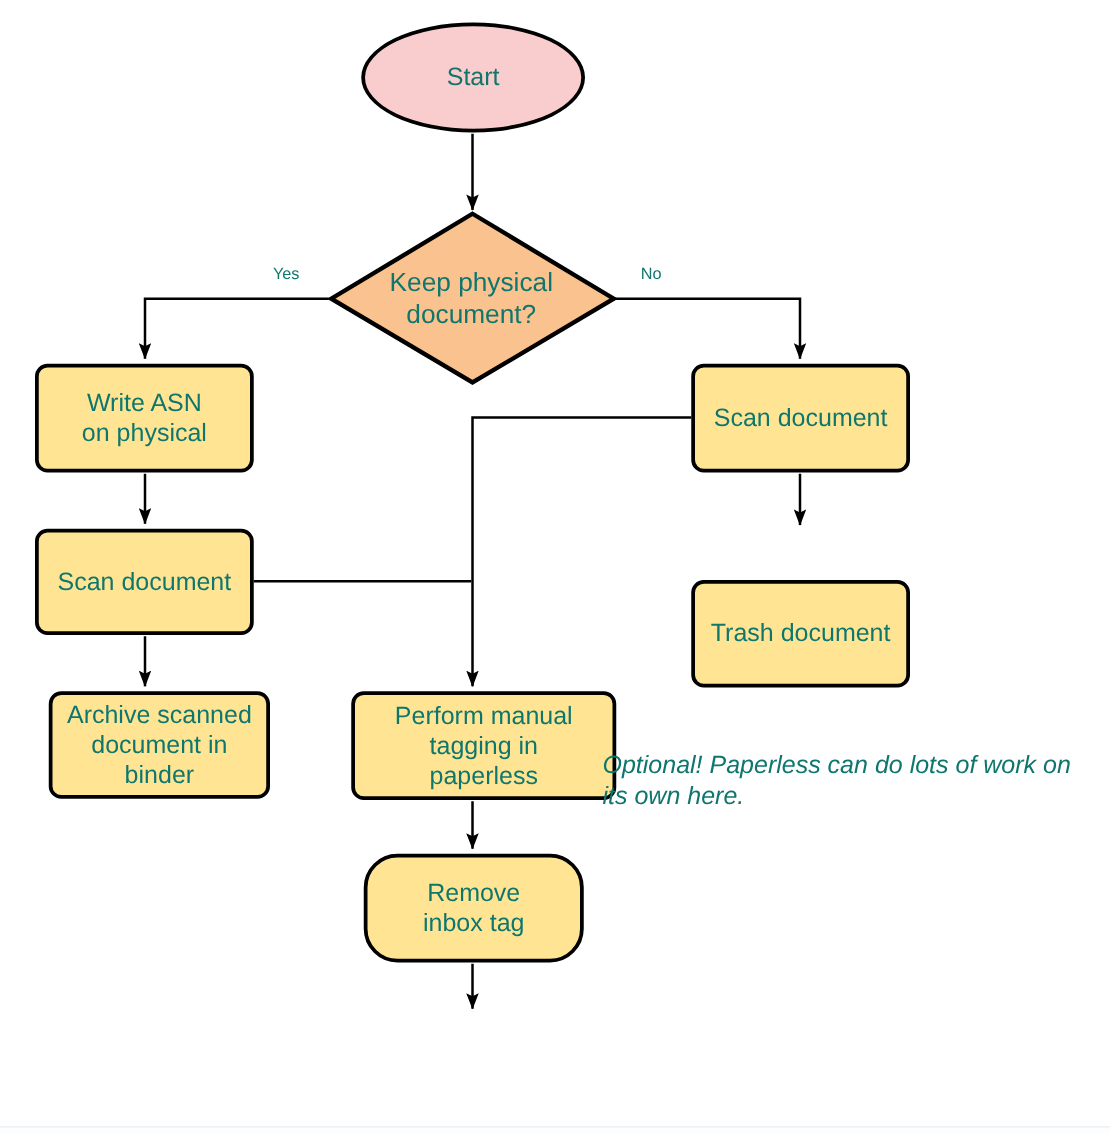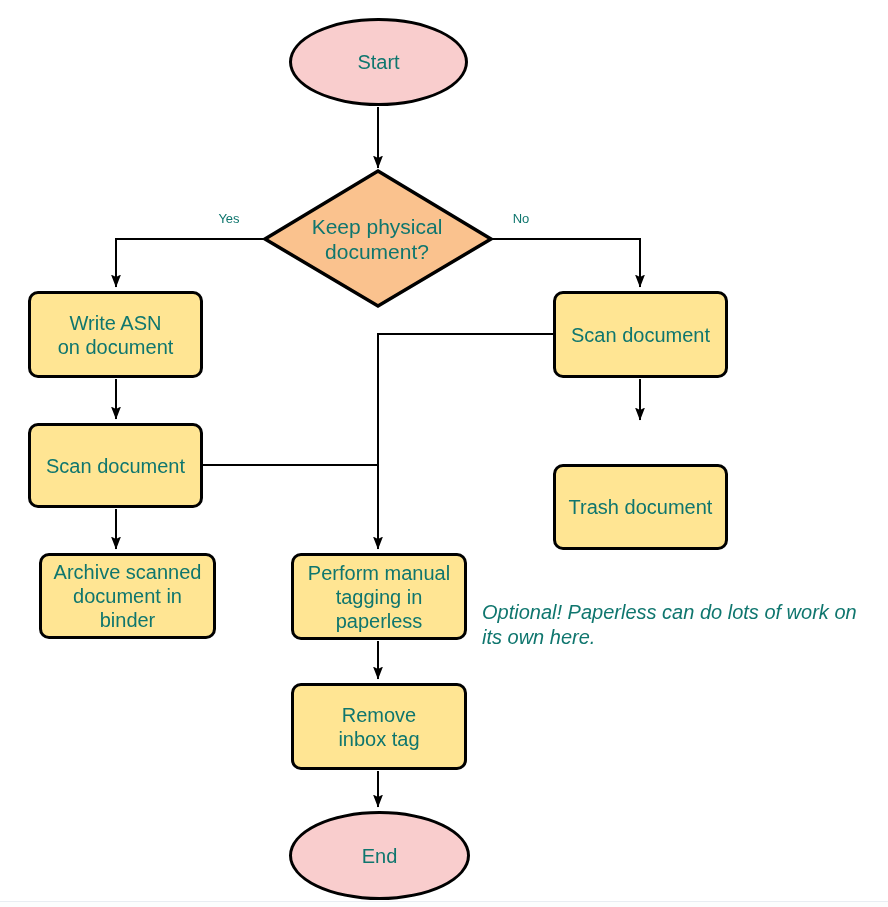--- a/index.html
+++ b/index.html
@@ -100,39 +100,38 @@
   <div class="node ellipse" style="left: 289px; top: 18px; width: 179px; height: 88px; background-color: rgb(249, 205, 205); border-color: rgb(0, 0, 0);">Start</div>
 
   <div class="diamond-label">Keep physical
 document?</div>
 
   <div class="edge-label yes">Yes</div>
 
   <div class="edge-label no">No</div>
 
   <div class="node box" style="left: 28px; top: 291px; width: 175px; height: 87px; background-color: rgb(255, 229, 147); border-color: rgb(0, 0, 0);">Write ASN
-on document</div>
+on physical</div>
 
   <div class="node box" style="left: 28px; top: 423px; width: 175px; height: 85px; background-color: rgb(255, 229, 147); border-color: rgb(0, 0, 0);">Scan document</div>
 
   <div class="node box" style="left: 27px; top: 553px; width: 177px; height: 86px; background-color: rgb(255, 229, 147); border-color: rgb(0, 0, 0); margin-left: 12px;">Archive scanned
 document in
 binder</div>
 
   <div class="node box" style="left: 553px; top: 291px; width: 175px; height: 87px; background-color: rgb(255, 229, 147); border-color: rgb(0, 0, 0);">Scan document</div>
 
   <div class="node box" style="left: 553px; top: 424px; width: 175px; height: 86px; background-color: rgb(255, 229, 147); border-color: rgb(0, 0, 0); margin-top: 40px;">Trash document</div>
 
-  <div class="node box" style="left: 291px; top: 553px; width: 176px; height: 87px; background-color: rgb(255, 229, 147); border-color: rgb(0, 0, 0);">Perform manual
+  <div class="node box" style="left: 281px; top: 553px; width: 212px; height: 87px; background-color: rgb(255, 229, 147); border-color: rgb(0, 0, 0);">Perform manual
 tagging in
 paperless</div>
 
-  <div class="node box" style="left: 291px; top: 683px; width: 176px; height: 87px; background-color: rgb(255, 229, 147); border-color: rgb(0, 0, 0);">Remove
+  <div class="node box" style="left: 291px; top: 683px; width: 176px; height: 87px; background-color: rgb(255, 229, 147); border-color: rgb(0, 0, 0); border-radius: 27px;">Remove
 inbox tag</div>
 
-  <div class="node ellipse" style="left: 289px; top: 811px; width: 181px; height: 89px; background-color: rgb(249, 205, 205); border-color: rgb(0, 0, 0);">End</div>
 
   <div class="annotation">Optional! Paperless can do lots of work on
 its own here.</div>
 
   <div class="bottom-edge" style="border-top-color: rgb(233, 237, 242);"></div>
 
 </div>
 
 </body></html>

